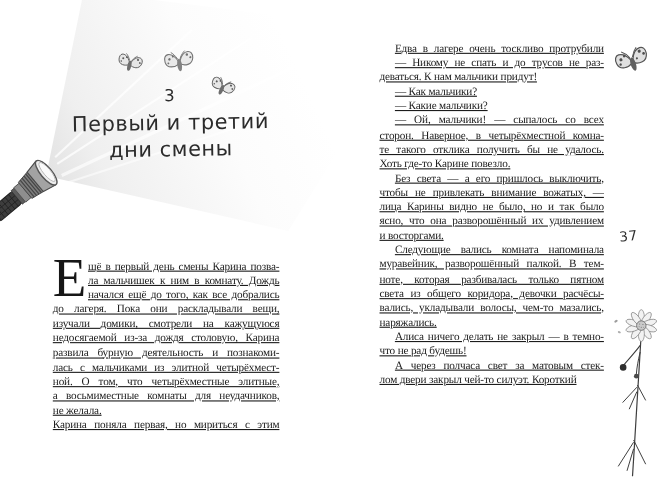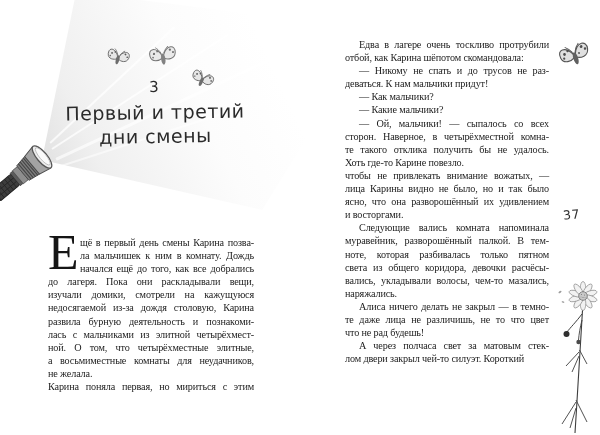--- a/index.html
+++ b/index.html
@@ -22,21 +22,21 @@
   
   .chapter-head{position:absolute;left:50px;top:78px;width:210px;text-align:center;
                 font-family:"DejaVu Sans","Liberation Sans",sans-serif;color:#2b2b2b;transform:rotate(-1deg);}
   .chapter-num{font-size:15px;line-height:18px;margin-bottom:4px;letter-spacing:1px;}
   .chapter-line{font-size:19px;line-height:24px;letter-spacing:0.5px;}
 
   
   .textblock{position:absolute;font-size:10.2px;line-height:13.1px;letter-spacing:-0.15px;}
   .left-text{left:48px;top:236px;width:206px;}
   .right-text{left:345px;top:38px;width:204px;}
-  .line{text-align:justify;text-align-last:justify;white-space:normal;}
+  .line{text-align:justify;text-align-last:justify;white-space:normal;text-decoration:underline;}
   .line.pe{text-align-last:left;}
   .line.ind{text-indent:14px;}
   .line.dc{margin-left:32px;}
   .dropcap{position:absolute;left:48px;top:227px;font-size:50px;line-height:50px;color:#161616;}
 
   
   .pagenum{position:absolute;left:563px;top:207px;font-family:"DejaVu Sans","Liberation Sans",sans-serif;
            font-size:12.5px;color:#2f2f2f;transform:rotate(-6deg);letter-spacing:0.5px;}
 </style>
 </head>
@@ -133,41 +133,40 @@
         <div class="line">а восьмиместные комнаты для неудачников,</div>
         <div class="line pe">не желала.</div>
         <div class="line">Карина поняла первая, но мириться с этим</div>
       </div>
   </section>
 
   <section>
 
     <div class="textblock right-text">
         <div class="line ind">Едва в лагере очень тоскливо протрубили</div>
-        <div class="line pe">отбой, как Карина шёпотом скомандовала:</div>
         <div class="line ind">— Никому не спать и до трусов не раз-</div>
         <div class="line pe">деваться. К нам мальчики придут!</div>
         <div class="line pe ind">— Как мальчики?</div>
         <div class="line pe ind">— Какие мальчики?</div>
         <div class="line ind">— Ой, мальчики! — сыпалось со всех</div>
         <div class="line">сторон. Наверное, в четырёхместной комна-</div>
         <div class="line">те такого отклика получить бы не удалось.</div>
         <div class="line pe">Хоть где-то Карине повезло.</div>
+        <div class="line ind">Без света — а его пришлось выключить,</div>
         <div class="line">чтобы не привлекать внимание вожатых, —</div>
         <div class="line">лица Карины видно не было, но и так было</div>
         <div class="line">ясно, что она разворошённый их удивлением</div>
         <div class="line pe">и восторгами.</div>
         <div class="line ind">Следующие вались комната напоминала</div>
         <div class="line">муравейник, разворошённый палкой. В тем-</div>
         <div class="line">ноте, которая разбивалась только пятном</div>
         <div class="line">света из общего коридора, девочки расчёсы-</div>
         <div class="line">вались, укладывали волосы, чем-то мазались,</div>
         <div class="line pe">наряжались.</div>
         <div class="line ind">Алиса ничего делать не закрыл — в темно-</div>
-        <div class="line">те даже лица не различишь, не то что цвет</div>
         <div class="line pe">что не рад будешь!</div>
         <div class="line ind">А через полчаса свет за матовым стек-</div>
         <div class="line pe">лом двери закрыл чей-то силуэт. Короткий</div>
       </div>
 
     <svg class="art" style="left:556px;top:37px;transform:rotate(-18deg);" width="38" height="38" viewBox="0 0 24 24">
       <g fill="#e0e0e0" stroke="#555555" stroke-width="0.7">
         <path d="M11.5,11 C8,4 2,4.5 3,10.5 C3.8,15 9,14.5 11.5,12.8 Z"></path>
         <path d="M12.5,11 C15.5,3.5 22,4.5 21,10 C20,14.8 15,14.5 12.5,12.8 Z"></path>
         <ellipse cx="12" cy="13.5" rx="1.5" ry="4" fill="#606060" stroke="none"></ellipse>

